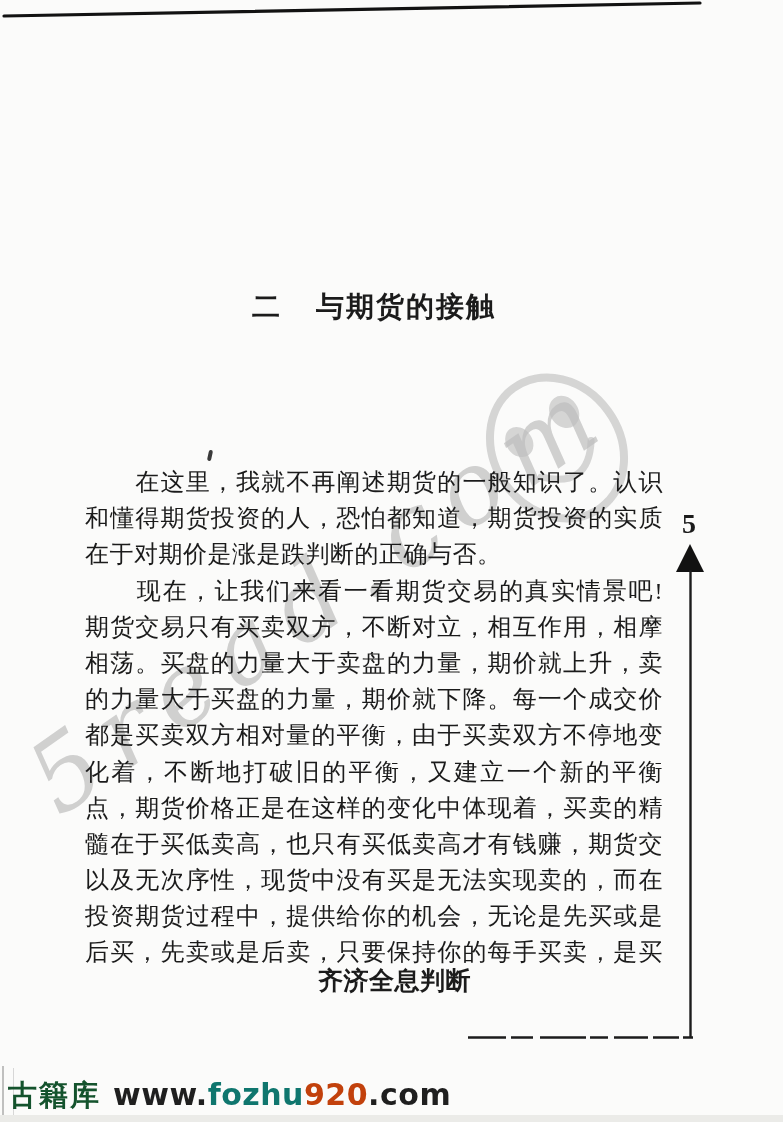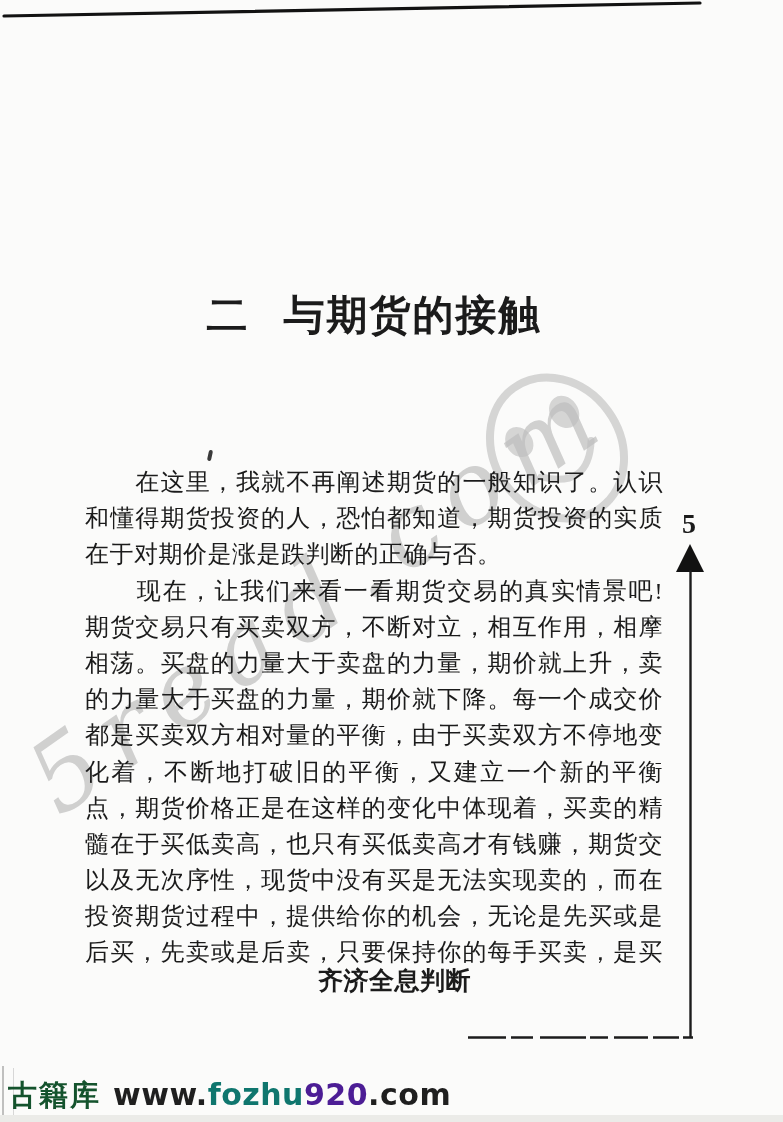--- a/index.html
+++ b/index.html
@@ -19,21 +19,21 @@
     font-family:"DejaVu Serif","Liberation Serif",serif;
     font-style:italic;font-size:100px;letter-spacing:16px;
     color:rgba(148,148,148,0.42);white-space:nowrap;
   }
   #wm-smiley{left:472px;top:353px;}
 
   
   .content{z-index:2;}
   #page-title{
     left:85px;top:288px;width:578px;text-align:center;
-    font-size:41px;font-weight:700;letter-spacing:2px;white-space:nowrap;
+    font-size:28px;font-weight:700;letter-spacing:2px;white-space:nowrap;
   }
   #page-title .num{margin-right:34px;}
   #body-text{left:85px;top:464px;width:578px;}
   .bline{
     font-size:24px;font-weight:400;line-height:36.2px;height:36.2px;
     letter-spacing:0.5px;
     text-align:justify;text-align-last:justify;
     white-space:nowrap;overflow:visible;
   }
   .bline.pend{text-align-last:left;}
@@ -56,21 +56,21 @@
   #bottom-bar .lib{
     font-size:29px;font-weight:700;letter-spacing:2px;
     font-family:"Liberation Serif","DejaVu Serif",serif;color:#14532d;
     margin-right:12px;
   }
   #bottom-bar .url{
     font-family:"DejaVu Sans","Liberation Sans",sans-serif;
     font-size:30px;font-weight:700;letter-spacing:0.5px;color:#1f1f1f;
   }
   #bottom-bar .url .g{color:#0f766e;}
-  #bottom-bar .url .r{color:#4c1d95;margin-top:7px;}
+  #bottom-bar .url .r{color:#c2410c;margin-top:7px;}
 
   .edge-line{left:2px;top:1066px;width:1.5px;height:56px;background:rgba(120,120,120,0.45);z-index:2;}
   .edge-line2{left:13px;top:1068px;width:1px;height:50px;background:rgba(150,150,150,0.35);z-index:2;}
   #bottom-strip{left:0;top:1115px;width:783px;height:7px;background:#ebebe8;z-index:2;}
   #scan-speck{left:208px;top:450px;width:4px;height:11px;background:#3a3a3a;border-radius:2px;transform:rotate(12deg);z-index:2;}
 </style>
 </head>
 <body>
 
 <div class="abs" id="wm-layer">

